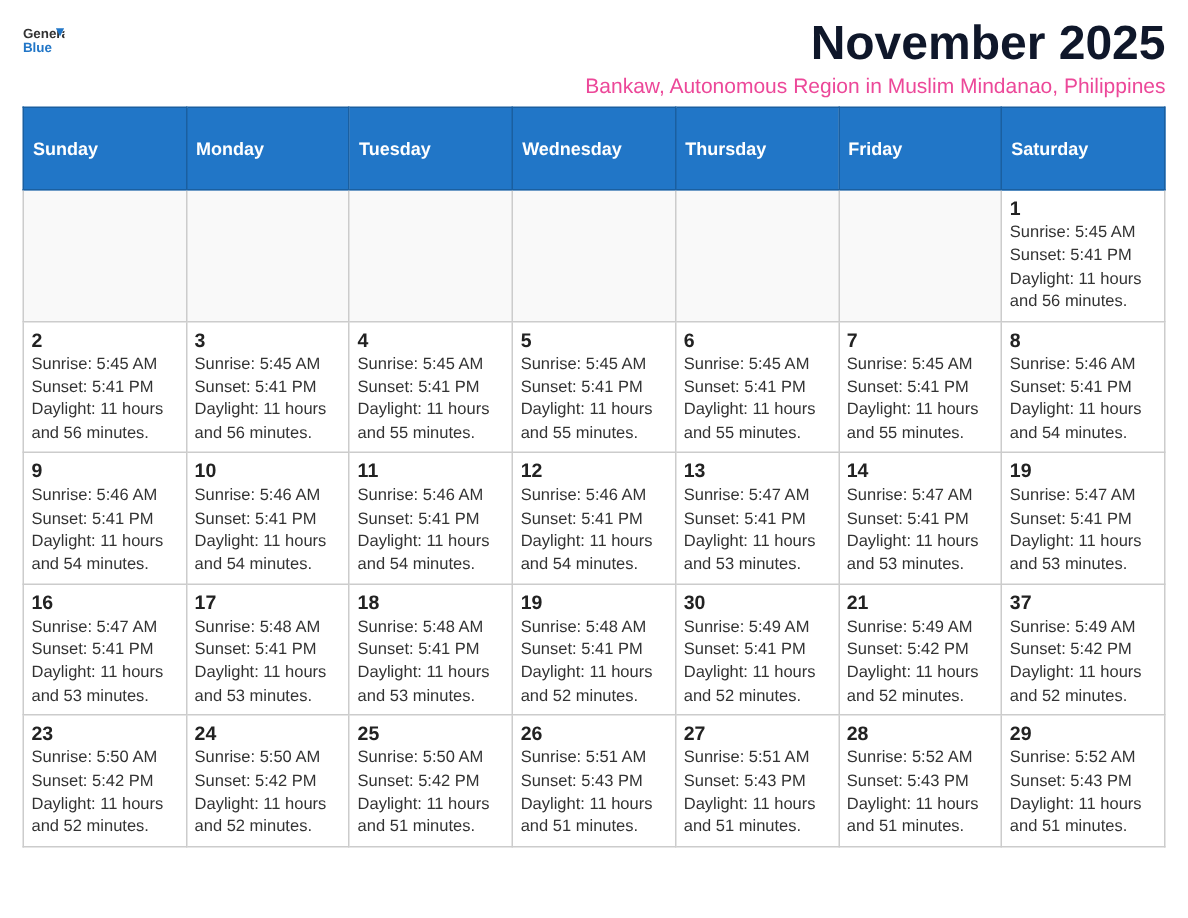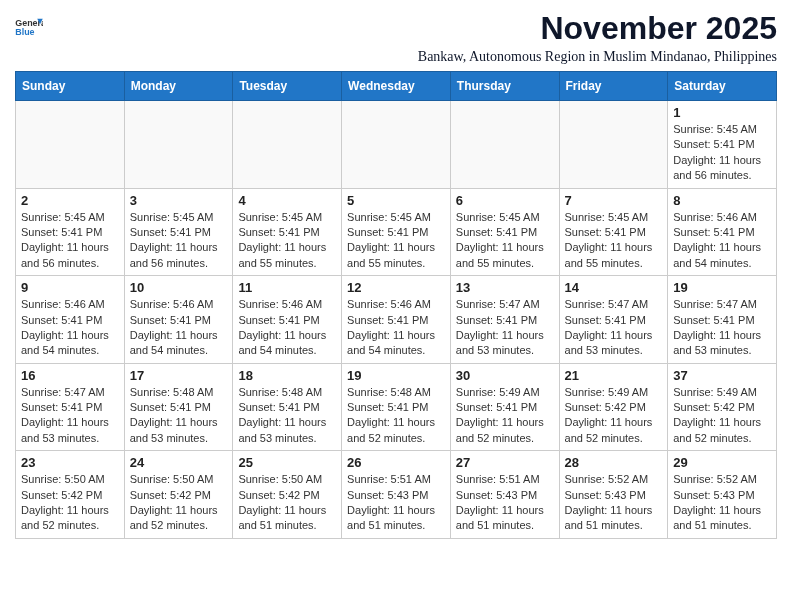--- a/index.html
+++ b/index.html
@@ -29,37 +29,36 @@
     .title-area {
       text-align: right;
     }
     .month-title {
       font-size: 32px;
       font-weight: bold;
       color: #0f172a;
     }
     .subtitle {
       font-size: 14px;
-      color: #0f172a;
+      color: #ec4899;
       margin-top: 2px;
-      font-family: Liberation Serif, serif;
     }
     .calendar-table {
       width: 100%;
       border-collapse: collapse;
       border: 1px solid #ccc;
       margin-top: 6px;
     }
     .calendar-table th {
       background-color: #2176c7;
       color: #fff;
       font-size: 12px;
       font-weight: bold;
       text-align: left;
-      padding: 7px 6px;
+      padding: 20px 6px;
       border: 1px solid #1a5fa0;
     }
     .calendar-table td {
       vertical-align: top;
       border: 1px solid #ccc;
       padding: 4px 5px;
       width: 14.28%;
       min-height: 70px;
       font-size: 10px;
       color: #333;

